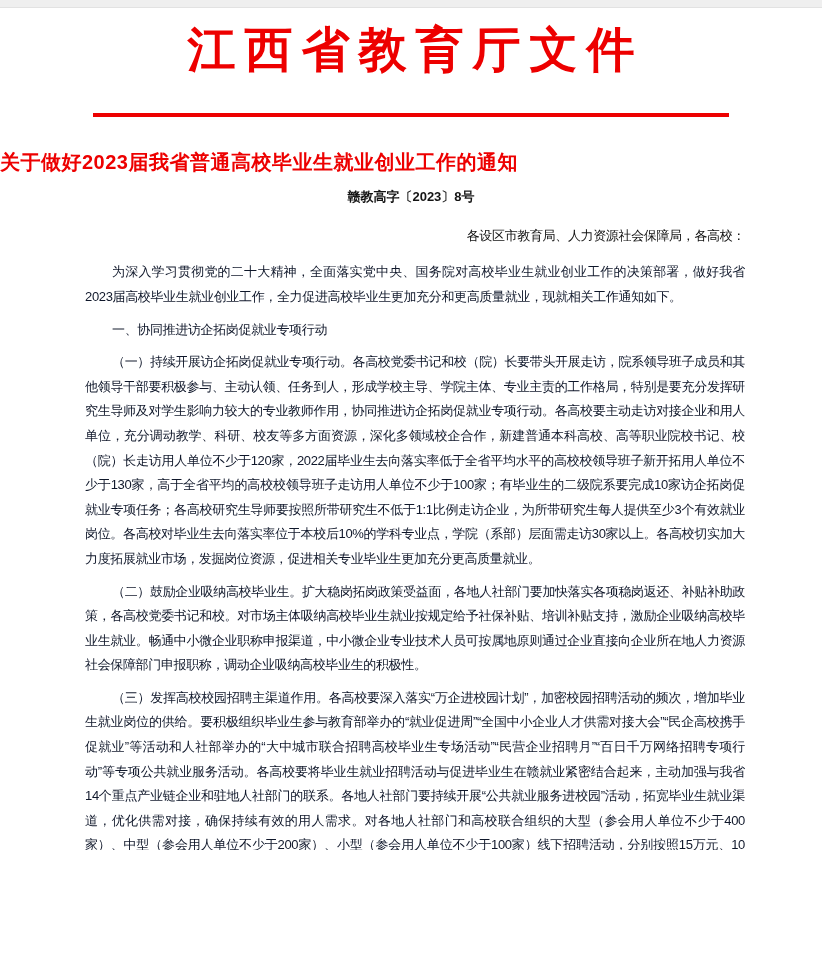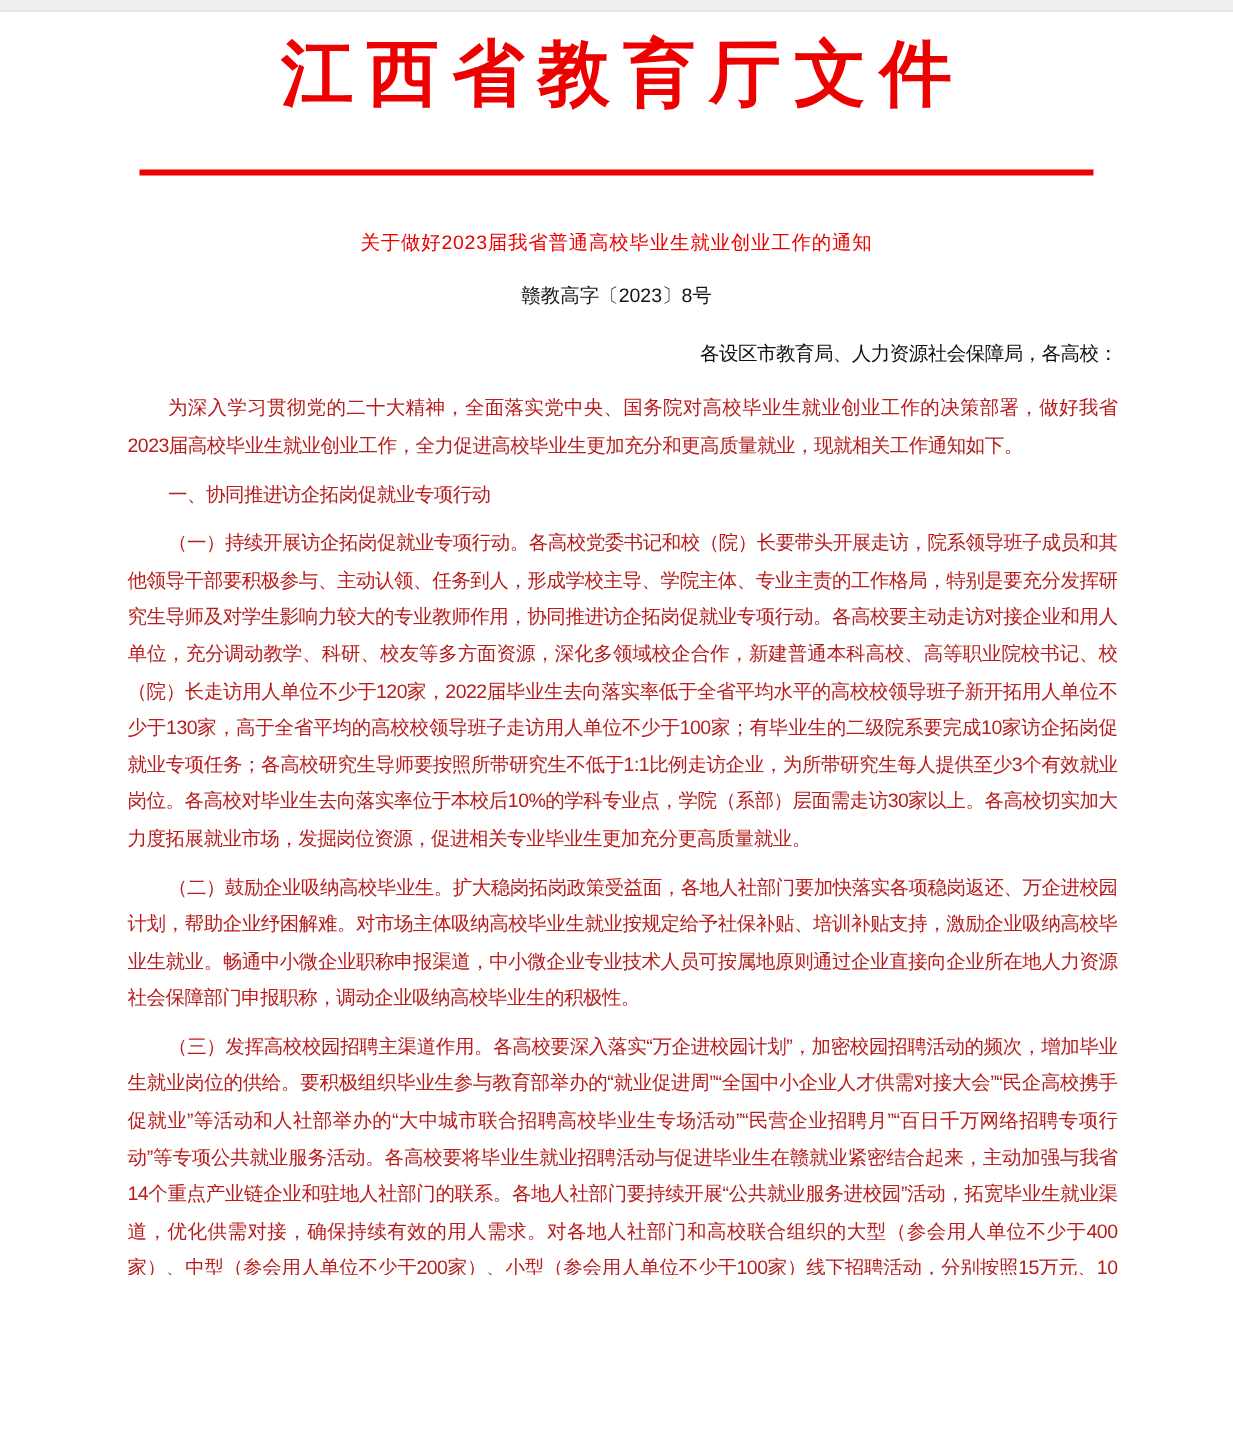--- a/index.html
+++ b/index.html
@@ -34,52 +34,53 @@
     white-space:nowrap;
   }
   .red-rule{
     width:636px;
     height:4px;
     background:var(--red);
     margin:30px auto 0 auto;
   }
   .doc-title{
     margin-top:33px;
-    text-align:center;
-    font-size:13px;
-    font-weight:normal;
+    text-align:left;
+    font-size:20px;
+    font-weight:bold;
     letter-spacing:0.5px;
     line-height:24px;
     color:var(--red);
   }
   .doc-number{
     margin-top:13px;
     text-align:center;
     font-size:13px;
     line-height:20px;
     color:#141414;
+    font-weight:bold;
   }
   .body-block{
     padding:0 77px 0 85px;
   }
   .salutation{
     margin-top:17px;
     font-size:13px;
     line-height:24.6px;
     letter-spacing:-0.35px;
     text-align:right;
   }
   .para{
     margin:8px 0 0 0;
     font-size:13px;
     line-height:24.6px;
     letter-spacing:-0.35px;
     text-align:justify;
     text-indent:27px;
-    color:#b91c1c;
+    color:#0f172a;
   }
   .para.first{
     margin-top:12px;
   }
 </style>
 </head>
 <body>
 
 <div class="page">
   <div class="top-strip"></div>
@@ -94,19 +95,19 @@
 
   <div class="body-block">
     <div class="salutation">各设区市教育局、人力资源社会保障局，各高校：</div>
 
     <div class="para first">为深入学习贯彻党的二十大精神，全面落实党中央、国务院对高校毕业生就业创业工作的决策部署，做好我省2023届高校毕业生就业创业工作，全力促进高校毕业生更加充分和更高质量就业，现就相关工作通知如下。</div>
 
     <div class="para">一、协同推进访企拓岗促就业专项行动</div>
 
     <div class="para">（一）持续开展访企拓岗促就业专项行动。各高校党委书记和校（院）长要带头开展走访，院系领导班子成员和其他领导干部要积极参与、主动认领、任务到人，形成学校主导、学院主体、专业主责的工作格局，特别是要充分发挥研究生导师及对学生影响力较大的专业教师作用，协同推进访企拓岗促就业专项行动。各高校要主动走访对接企业和用人单位，充分调动教学、科研、校友等多方面资源，深化多领域校企合作，新建普通本科高校、高等职业院校书记、校（院）长走访用人单位不少于120家，2022届毕业生去向落实率低于全省平均水平的高校校领导班子新开拓用人单位不少于130家，高于全省平均的高校校领导班子走访用人单位不少于100家；有毕业生的二级院系要完成10家访企拓岗促就业专项任务；各高校研究生导师要按照所带研究生不低于1:1比例走访企业，为所带研究生每人提供至少3个有效就业岗位。各高校对毕业生去向落实率位于本校后10%的学科专业点，学院（系部）层面需走访30家以上。各高校切实加大力度拓展就业市场，发掘岗位资源，促进相关专业毕业生更加充分更高质量就业。</div>
 
-    <div class="para">（二）鼓励企业吸纳高校毕业生。扩大稳岗拓岗政策受益面，各地人社部门要加快落实各项稳岗返还、万企进校园计划，帮助企业纾困解难。对市场主体吸纳高校毕业生就业按规定给予社保补贴、培训补贴支持，激励企业吸纳高校毕业生就业。畅通中小微企业职称申报渠道，中小微企业专业技术人员可按属地原则通过企业直接向企业所在地人力资源社会保障部门申报职称，调动企业吸纳高校毕业生的积极性。</div>
+    <div class="para">（二）鼓励企业吸纳高校毕业生。扩大稳岗拓岗政策受益面，各地人社部门要加快落实各项稳岗返还、补贴补助政策，各高校党委书记和校。对市场主体吸纳高校毕业生就业按规定给予社保补贴、培训补贴支持，激励企业吸纳高校毕业生就业。畅通中小微企业职称申报渠道，中小微企业专业技术人员可按属地原则通过企业直接向企业所在地人力资源社会保障部门申报职称，调动企业吸纳高校毕业生的积极性。</div>
 
     <div class="para">（三）发挥高校校园招聘主渠道作用。各高校要深入落实“万企进校园计划”，加密校园招聘活动的频次，增加毕业生就业岗位的供给。要积极组织毕业生参与教育部举办的“就业促进周”“全国中小企业人才供需对接大会”“民企高校携手促就业”等活动和人社部举办的“大中城市联合招聘高校毕业生专场活动”“民营企业招聘月”“百日千万网络招聘专项行动”等专项公共就业服务活动。各高校要将毕业生就业招聘活动与促进毕业生在赣就业紧密结合起来，主动加强与我省14个重点产业链企业和驻地人社部门的联系。各地人社部门要持续开展“公共就业服务进校园”活动，拓宽毕业生就业渠道，优化供需对接，确保持续有效的用人需求。对各地人社部门和高校联合组织的大型（参会用人单位不少于400家）、中型（参会用人单位不少于200家）、小型（参会用人单位不少于100家）线下招聘活动，分别按照15万元、10万元、6万元进行补助。在2023年3月到6月招聘高峰期，各高校要确保活动场次数，做到天天有招聘，周周有专场招聘，月月有大型招聘, 即校院（系）两级每天至少举办1场招聘相关活动，校院（系）两级每周至少举办1场专场招聘，每校每月至少举办一场大型校园招聘会。</div>
 
     <div class="para">（四）实现高校毕业生就业信息互联共享。各高校要积极对接“国家大学生就业服务平台”，要指导2023届毕业生、毕业班辅导员、就业工作人员及时注册使用平台，确保有需要的毕业生都能及时获得就业信息。各地人社部门要进一步加强就</div>
   </div>
 </div>
 
 </body></html>

